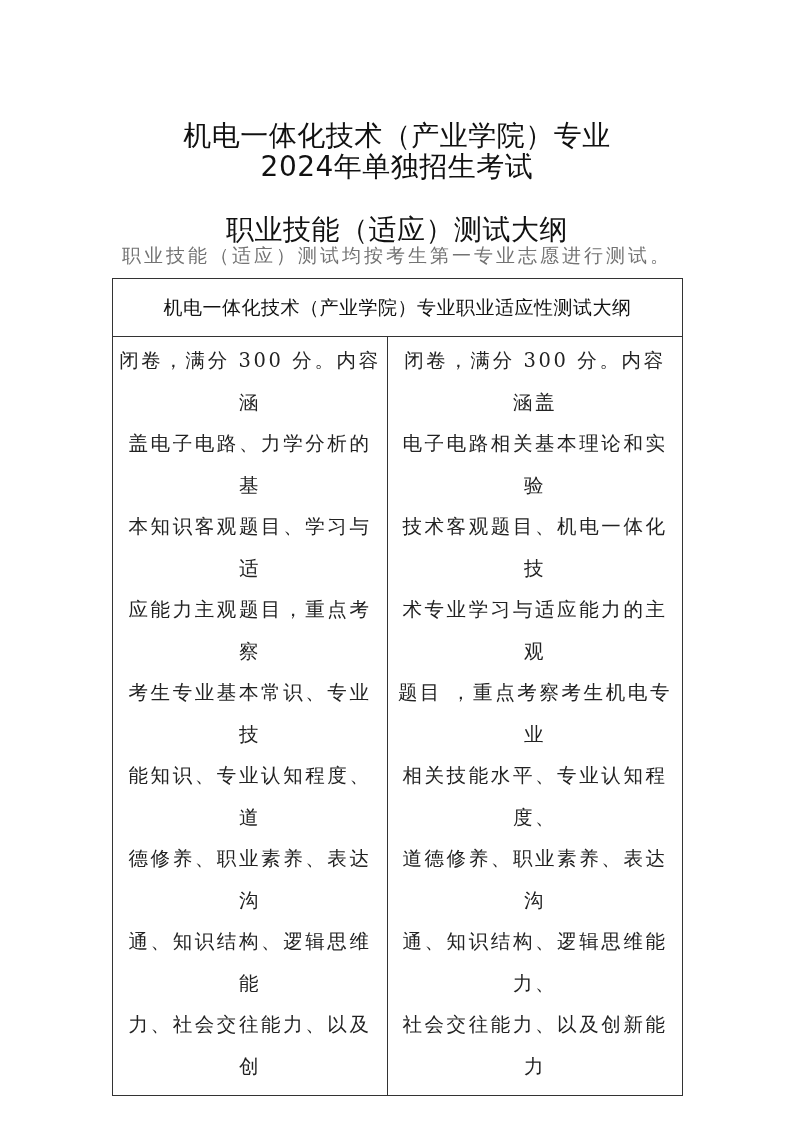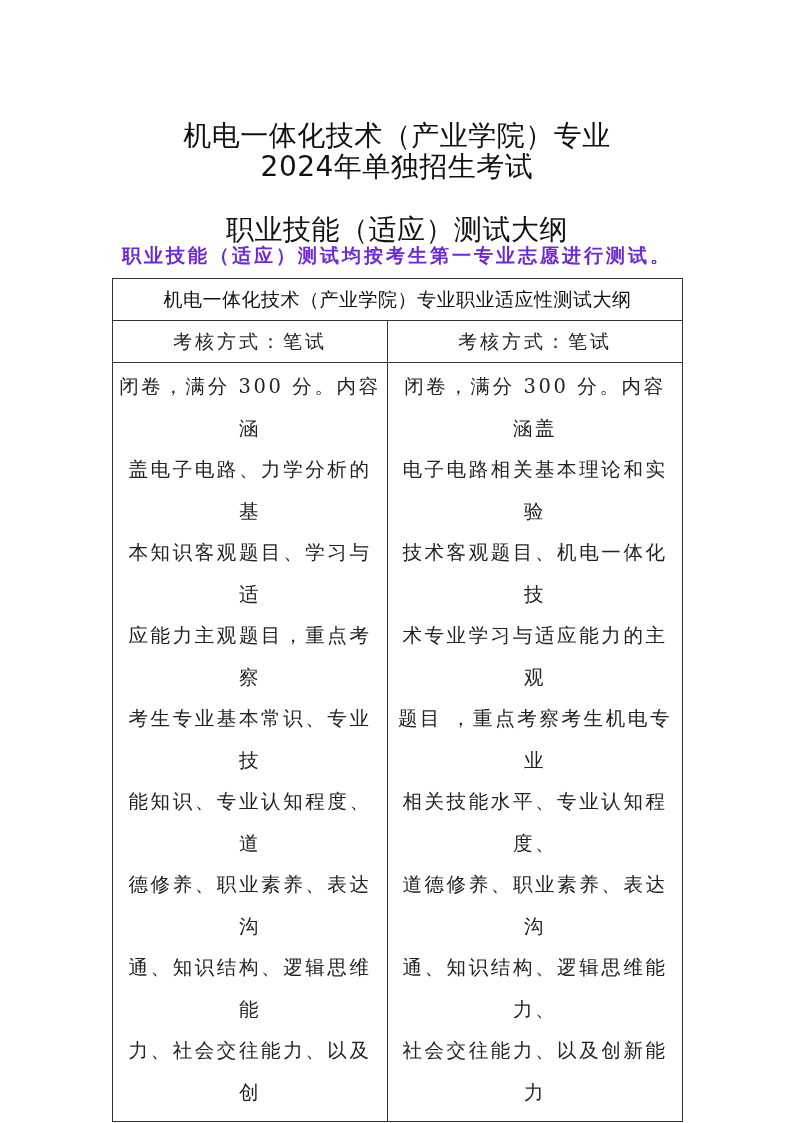--- a/index.html
+++ b/index.html
@@ -4,24 +4,24 @@
 <style>
   html, body { margin:0; padding:0; background:#ffffff; }
   body { width:794px; height:1123px; position:relative; overflow:hidden;
          font-family:"DejaVu Serif","Liberation Serif",serif; color:#111; }
   .title { position:absolute; left:0; width:794px; text-align:center;
            font-family:"DejaVu Sans","Liberation Sans",sans-serif; font-size:28px; line-height:40px; color:#111; letter-spacing:0.5px; }
   #t1 { top:104px;margin-top:12px; }
   #t2 { top:147px; }
   #t3 { top:210px; }
   .subtitle { position:absolute; top:240px; left:0; width:794px; text-align:center;
-              font-size:19px; letter-spacing:3px; line-height:30px; color:#6d28d9;font-weight:bold; }
+              font-size:19px; letter-spacing:3px; line-height:30px; color:#737373; }
   table.outline { position:absolute; left:112px; top:278px; width:570px; border-collapse:collapse;
                   table-layout:fixed; }
-  table.outline td { border:1.4px solid #333; text-align:center; padding:0; }
+  table.outline td { border:1.4px solid #333; text-align:center; padding:8px; }
   .head-cell { height:41px; font-family:"DejaVu Sans","Liberation Sans",sans-serif; font-size:19px; letter-spacing:0.5px; color:#111; }
   .col-head { height:41px; font-size:19px; letter-spacing:3px; color:#222; }
   .method { height:41px; font-size:19px; letter-spacing:3px; color:#222; }
   .body-cell { vertical-align:top; padding:3px 6px 8px 6px !important; font-size:19.5px; line-height:41.5px; letter-spacing:2.6px; color:#222; text-align:justify; }
 </style>
 </head>
 <body>
 
 <div class="title" id="t1">机电一体化技术（产业学院）专业</div>
 <div class="title" id="t2">2024年单独招生考试</div>
@@ -29,24 +29,20 @@
 <div class="subtitle">职业技能（适应）测试均按考生第一专业志愿进行测试。</div>
 
 <table class="outline">
   <colgroup>
       <col style="width:275px">
       <col style="width:295px">
     </colgroup>
   <tbody>
       <tr>
     <td colspan="2" class="head-cell">机电一体化技术（产业学院）专业职业适应性测试大纲</td>
-  </tr>
-  <tr>
-    <td class="method">考核方式：笔试</td>
-    <td class="method">考核方式：笔试</td>
   </tr>
   <tr>
     <td class="body-cell">
       <span>闭卷，满分 300 分。内容涵</span><br>
       <span>盖电子电路、力学分析的基</span><br>
       <span>本知识客观题目、学习与适</span><br>
       <span>应能力主观题目，重点考察</span><br>
       <span>考生专业基本常识、专业技</span><br>
       <span>能知识、专业认知程度、道</span><br>
       <span>德修养、职业素养、表达沟</span><br>

